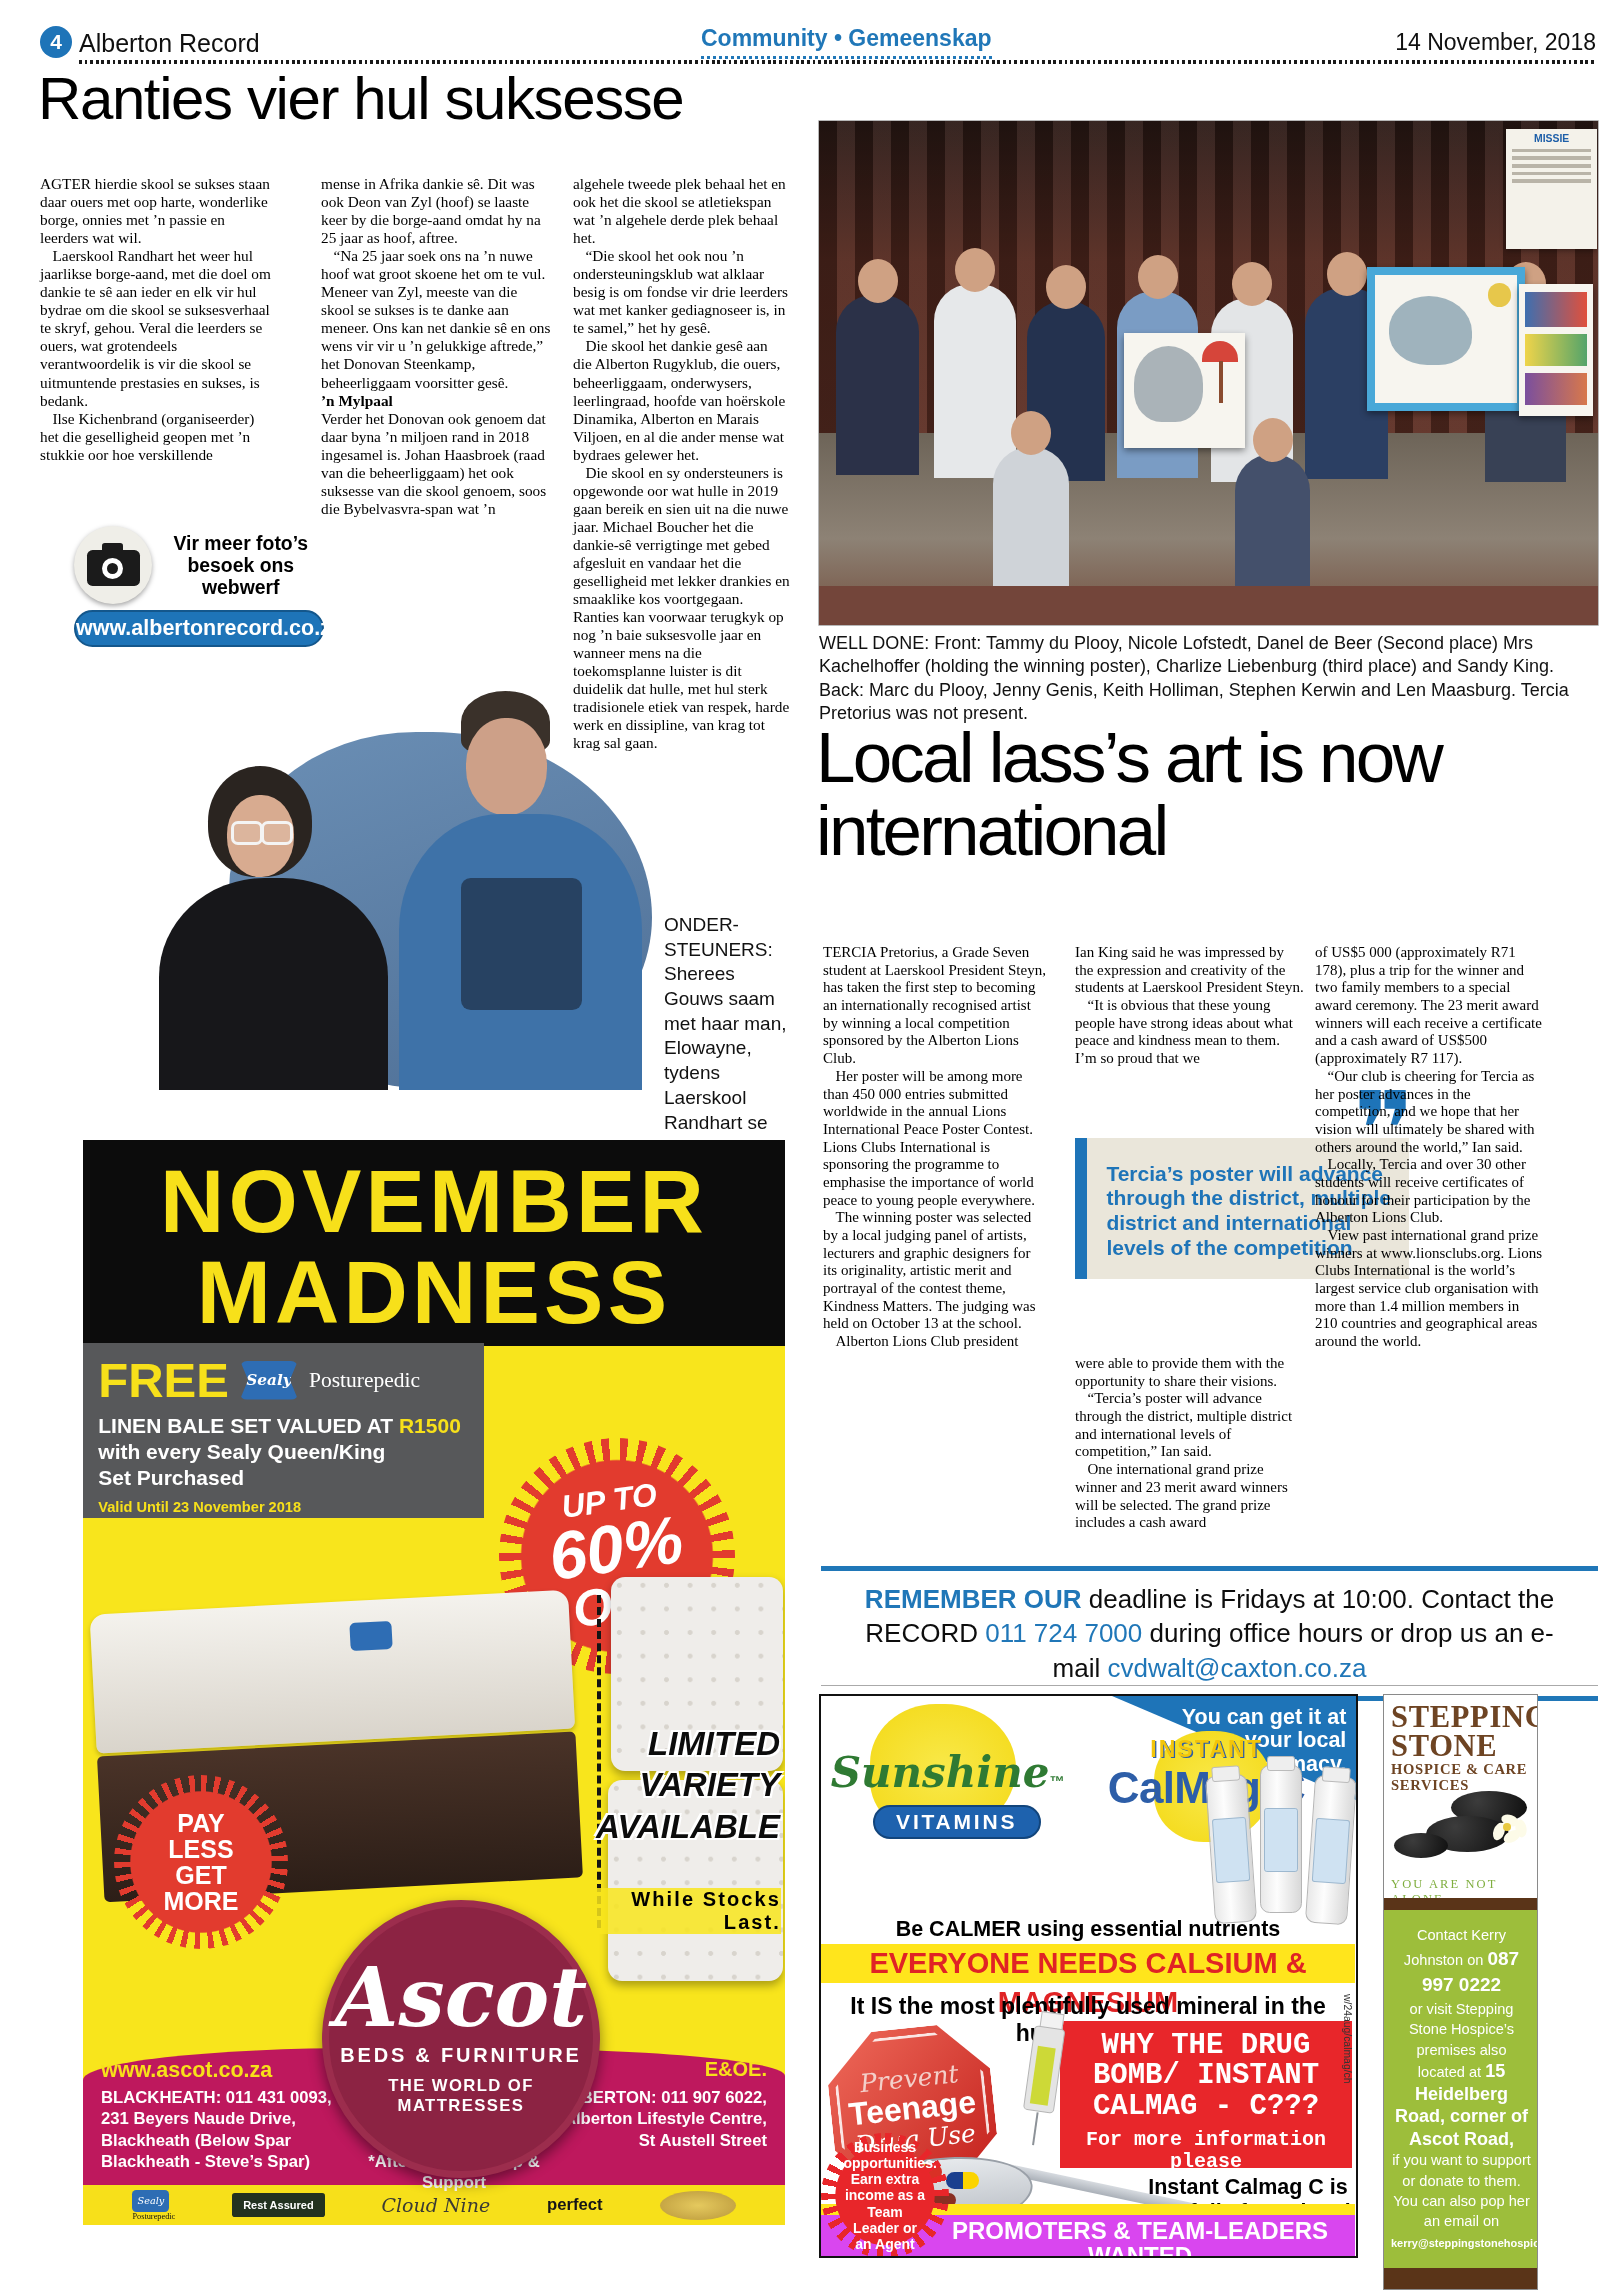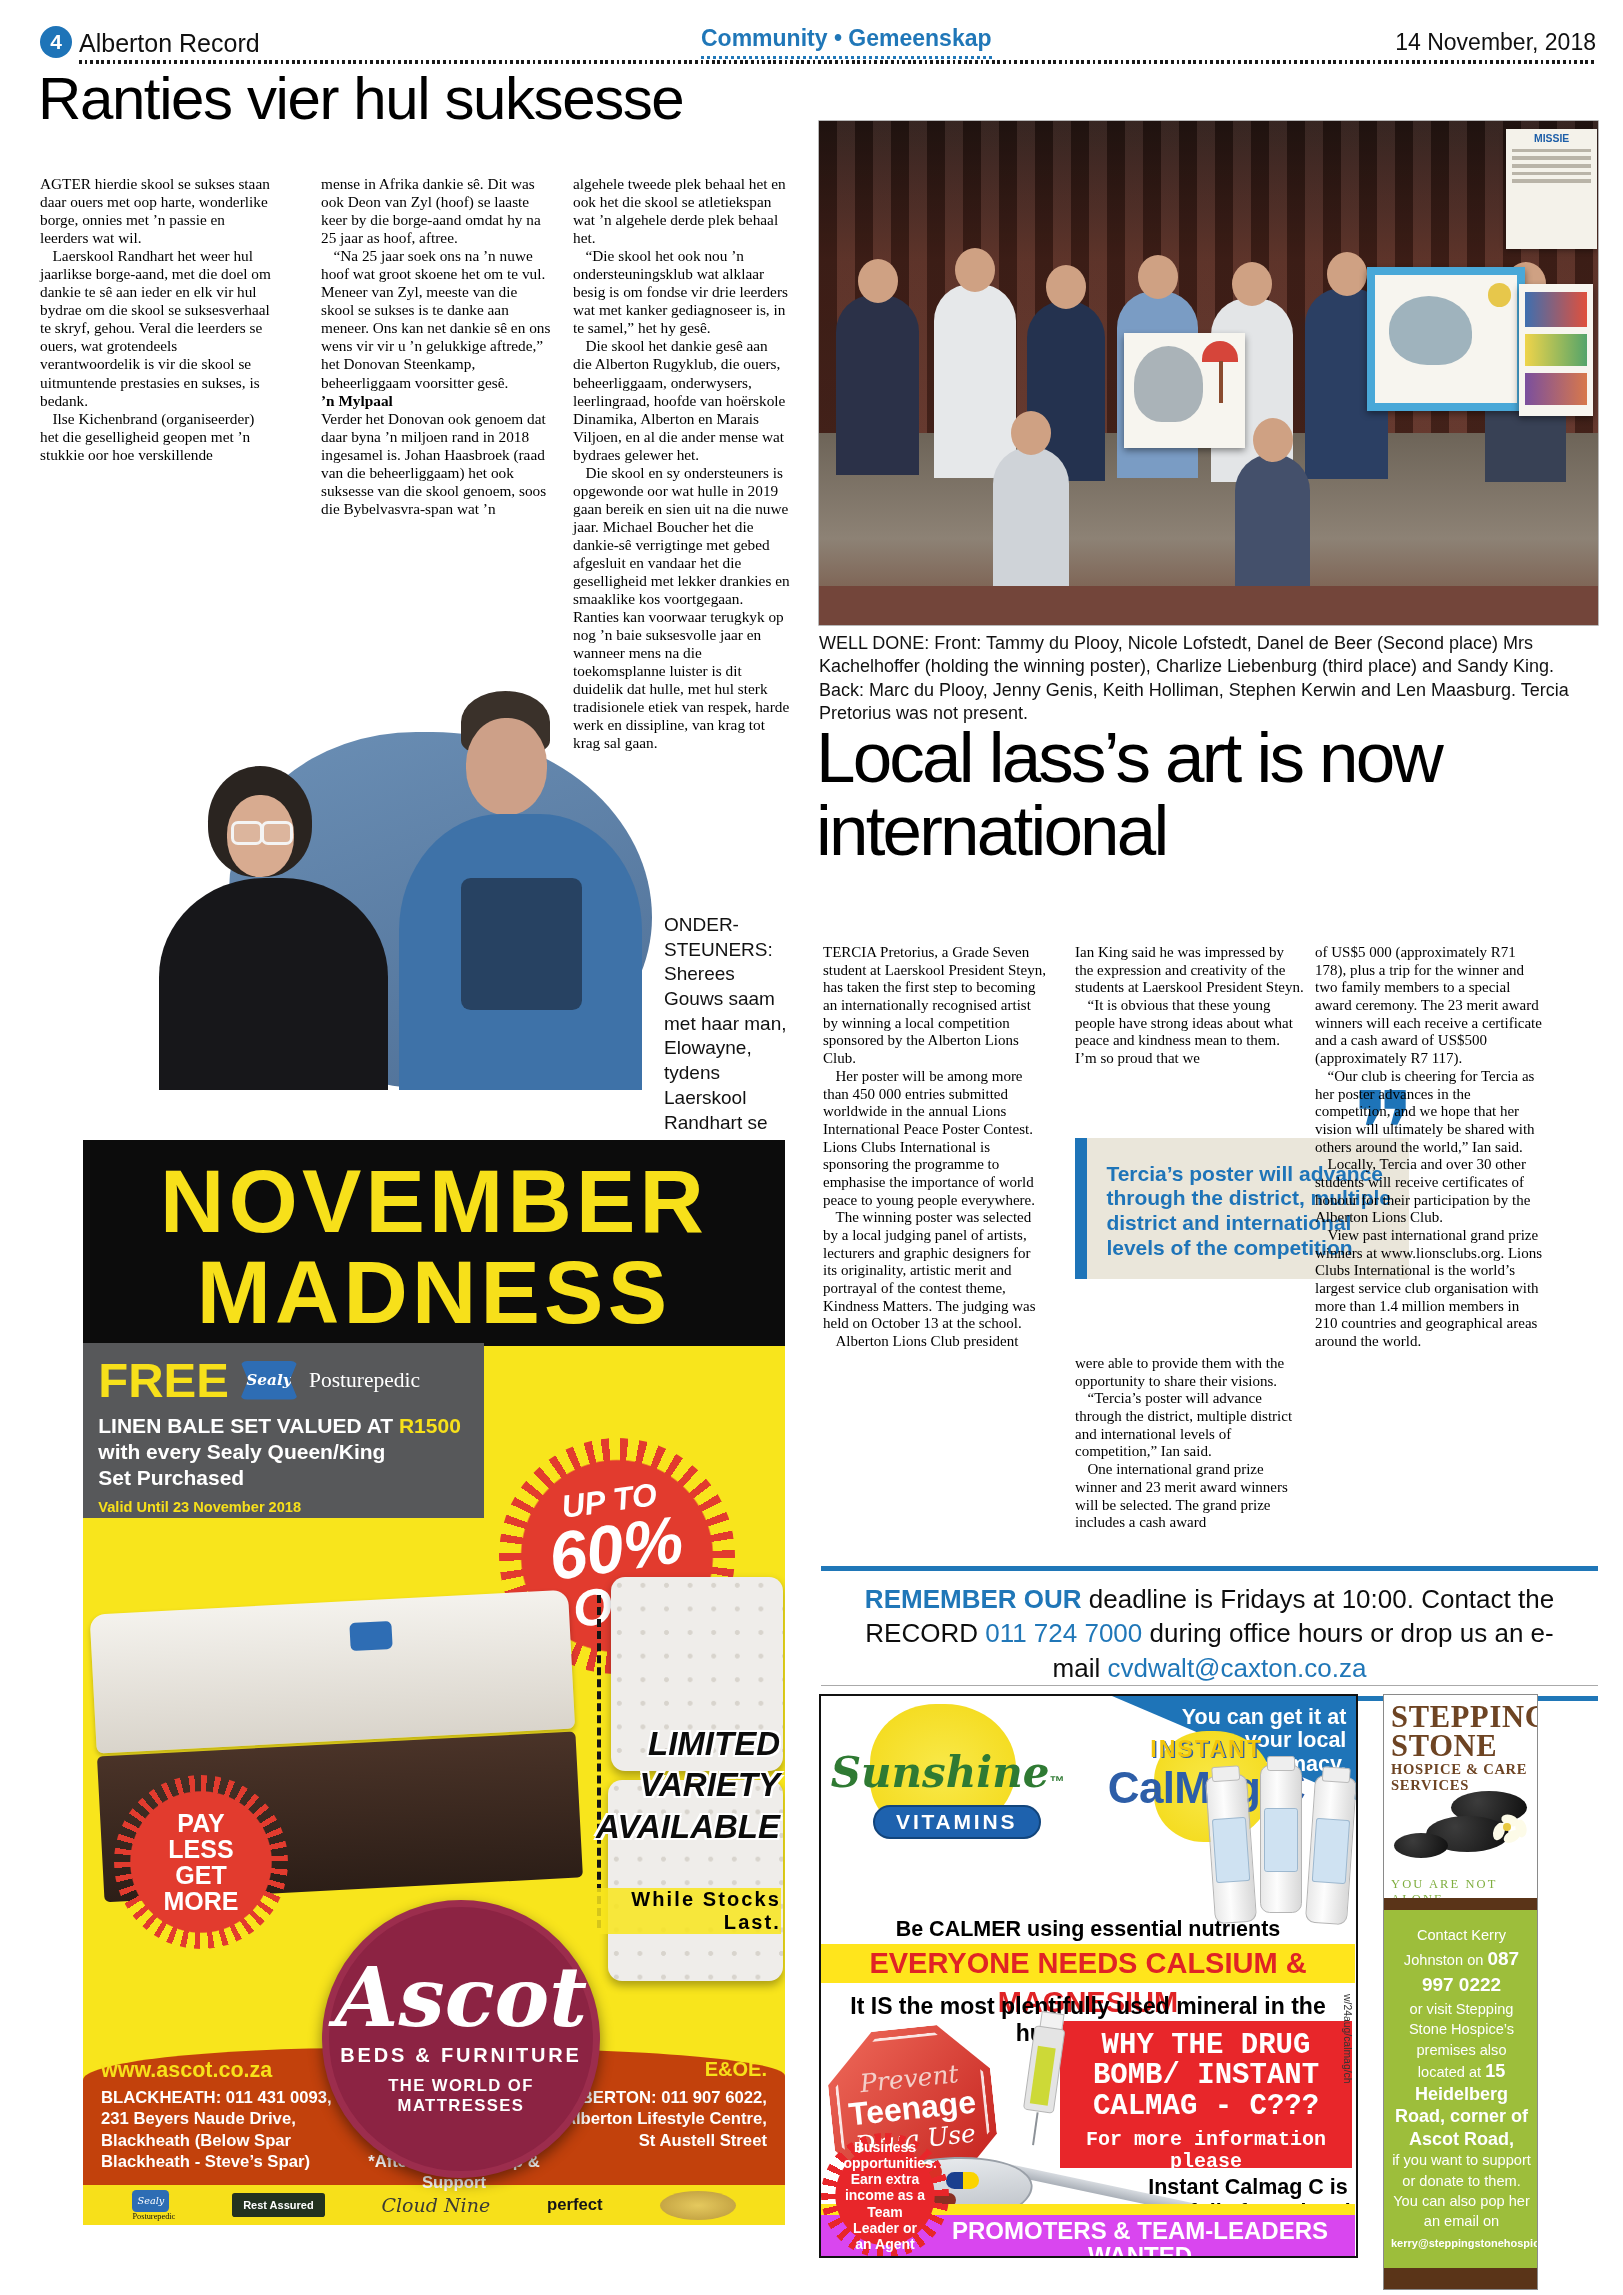--- a/index.html
+++ b/index.html
@@ -66,21 +66,21 @@
   .stocks{font-size:20px;font-weight:bold;letter-spacing:2.1px;text-align:right;}
   .bed{transform:rotate(-3deg);}
   .bed .mat{height:139px;background:linear-gradient(180deg,#f4f2ed,#d9d4cb);border-radius:15.3px 15.3px 7px 7px;box-shadow:0 2.8px 5.6px rgba(0,0,0,.25);}
   .bed .base{height:146px;background:linear-gradient(180deg,#4a3328,#2c1e17);border-radius:5.6px;margin-top:2.8px;}
   .quilt{background:#efedea;background-image:radial-gradient(circle at 8.3px 8.3px,#d8d4cd 2.1px,transparent 2.8px);background-size:23.6px 23.6px;border-radius:14px;box-shadow:0 4.2px 8.3px rgba(0,0,0,.3);}
   .dashdiv{border-left:4.9px dashed #141414;}
   .ascircle{border-radius:50%;background:#8c2343;border:7px solid #9c2d4d;box-shadow:0 5.6px 14px rgba(0,0,0,.45);color:#fff;text-align:center;}
   .ascript{font-family:"DejaVu Serif",serif;font-style:italic;font-weight:bold;font-size:82px;line-height:1;margin-top:49px;}
   .asbeds{font-size:20px;font-weight:bold;letter-spacing:2.8px;margin-top:5.6px;}
   .asworld{font-size:16.7px;font-weight:bold;letter-spacing:1.4px;margin-top:9.7px;}
-  .asband{background:#c2410c;color:#fff;border-radius:40% 45% 0 0/32px 28px 0 0;padding:9.7px 18px 0 18px;}
+  .asband{background:#be185d;color:#fff;border-radius:40% 45% 0 0/32px 28px 0 0;padding:9.7px 18px 0 18px;}
   .asband .site{color:#f7e01a;font-weight:bold;font-size:21.5px;}
   .asband .eoe{color:#f7e01a;font-weight:bold;font-size:20px;}
   .ascols{display:flex;margin-top:4.2px;font-size:16.7px;font-weight:bold;line-height:1.28;}
   .logostrip{background:#f7e01a;display:flex;align-items:center;justify-content:space-around;padding:0 21px;}
   .chipdark{background:#23321f;color:#fff;font-weight:bold;font-size:11px;padding:5.6px 11px;border-radius:2.8px;}
   .cloudnine{font-family:"DejaVu Serif",serif;font-style:italic;font-size:19px;color:#3a3a33;}
   .perfect{font-size:16.7px;font-weight:bold;color:#161616;}
   .goldoval{width:76px;height:29px;border-radius:50%;background:radial-gradient(#e5c95e,#b9973a);}
   .minisealy{width:37px;height:22px;background:#2e6db4;border-radius:4.2px;color:#fff;font-family:"DejaVu Serif",serif;font-style:italic;font-size:9.7px;display:flex;align-items:center;justify-content:center;}
   .miniposture{font-size:8.3px;color:#111;font-family:"Liberation Serif",serif;}
@@ -156,20 +156,32 @@
     <p class="subhead">’n Mylpaal</p>
     <p>Verder het Donovan ook genoem dat daar byna ’n miljoen rand in 2018 ingesamel is. Johan Haasbroek (raad van die beheerliggaam) het ook suksesse van die skool genoem, soos die Bybelvasvra-span wat ’n</p>
   </div>
   <div class="abs news" style="left:573px;top:175px;width:217px;">
     <p>algehele tweede plek behaal het en ook het die skool se atletiekspan wat ’n algehele derde plek behaal het.</p>
     <p class="ind">“Die skool het ook nou ’n ondersteuningsklub wat alklaar besig is om fondse vir drie leerders wat met kanker gediagnoseer is, in te samel,” het hy gesê.</p>
     <p class="ind">Die skool het dankie gesê aan die Alberton Rugyklub, die ouers, beheerliggaam, onderwysers, leerlingraad, hoofde van hoërskole Dinamika, Alberton en Marais Viljoen, en al die ander mense wat bydraes gelewer het.</p>
     <p class="ind">Die skool en sy ondersteuners is opgewonde oor wat hulle in 2019 gaan bereik en sien uit na die nuwe jaar. Michael Boucher het die dankie-sê verrigtinge met gebed afgesluit en vandaar het die geselligheid met lekker drankies en smaaklike kos voortgegaan. Ranties kan voorwaar terugkyk op nog ’n baie suksesvolle jaar en wanneer mens na die toekomsplanne luister is dit duidelik dat hulle, met hul sterk tradisionele etiek van respek, harde werk en dissipline, van krag tot krag sal gaan.</p>
   </div>
 
+  <div class="abs" style="left:74px;top:526px;width:250px;">
+    <div style="display:flex;align-items:center;">
+      <div class="camcircle">
+        <div class="camtop"></div>
+          <div class="cambody"></div>
+          <div class="camlens"></div>
+          <div class="camlens2"></div>
+      </div>
+      <div class="webtext" style="flex:1;padding-left:5.6px;">Vir meer foto’s besoek ons webwerf</div>
+    </div>
+    <div class="webpill" style="margin-top:5.6px;">www.albertonrecord.co.za</div>
+  </div>
 
   <div class="abs photo" style="left:83px;top:649px;width:576px;height:441px;">
     <div class="cp-blob" style="left:146px;top:83px;width:423px;height:357px;"></div>
 
     <div class="abs" style="left:125px;top:117px;width:104px;height:111px;border-radius:50% 50% 45% 45%;background:#2a2420;"></div>
     <div class="abs" style="left:144px;top:146px;width:67px;height:82px;border-radius:48%;background:#d8ab90;"></div>
     <div class="abs" style="left:148px;top:172px;width:26px;height:18px;border:3.5px solid #f4f4f4;border-radius:7px;background:rgba(255,255,255,.12);"></div>
     <div class="abs" style="left:178px;top:172px;width:26px;height:18px;border:3.5px solid #f4f4f4;border-radius:7px;background:rgba(255,255,255,.12);"></div>
     <div class="abs" style="left:76px;top:229px;width:229px;height:215px;border-radius:46% 46% 0 0;background:#17171a;"></div>
 

